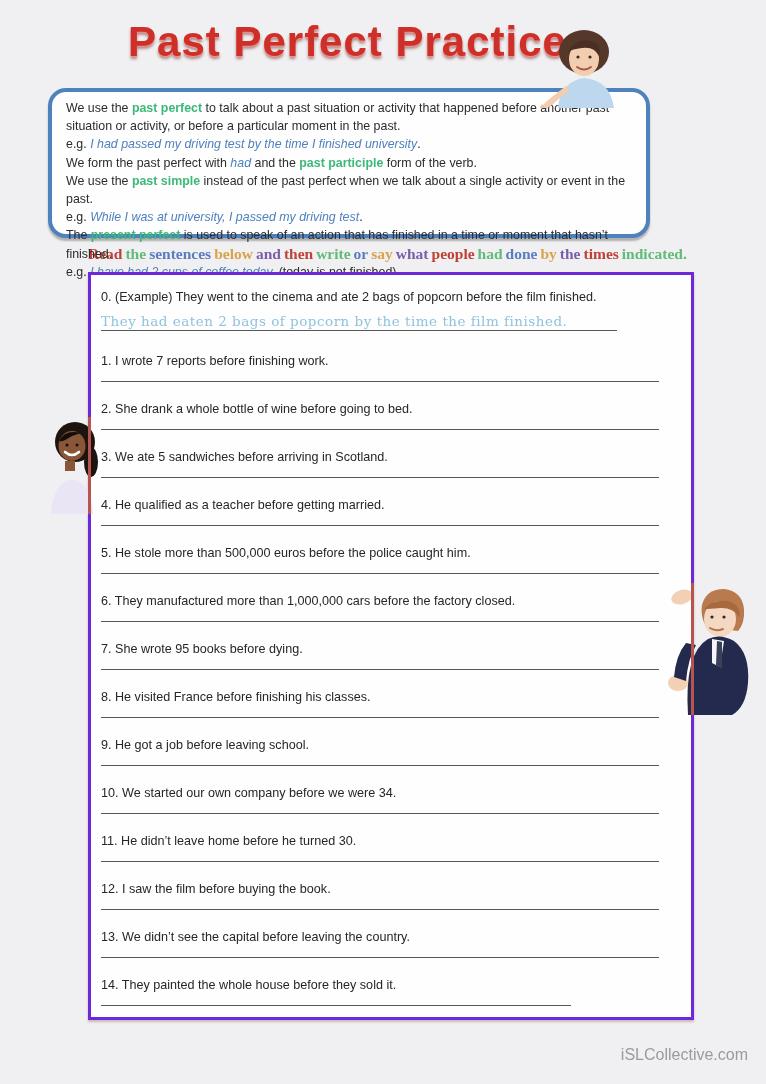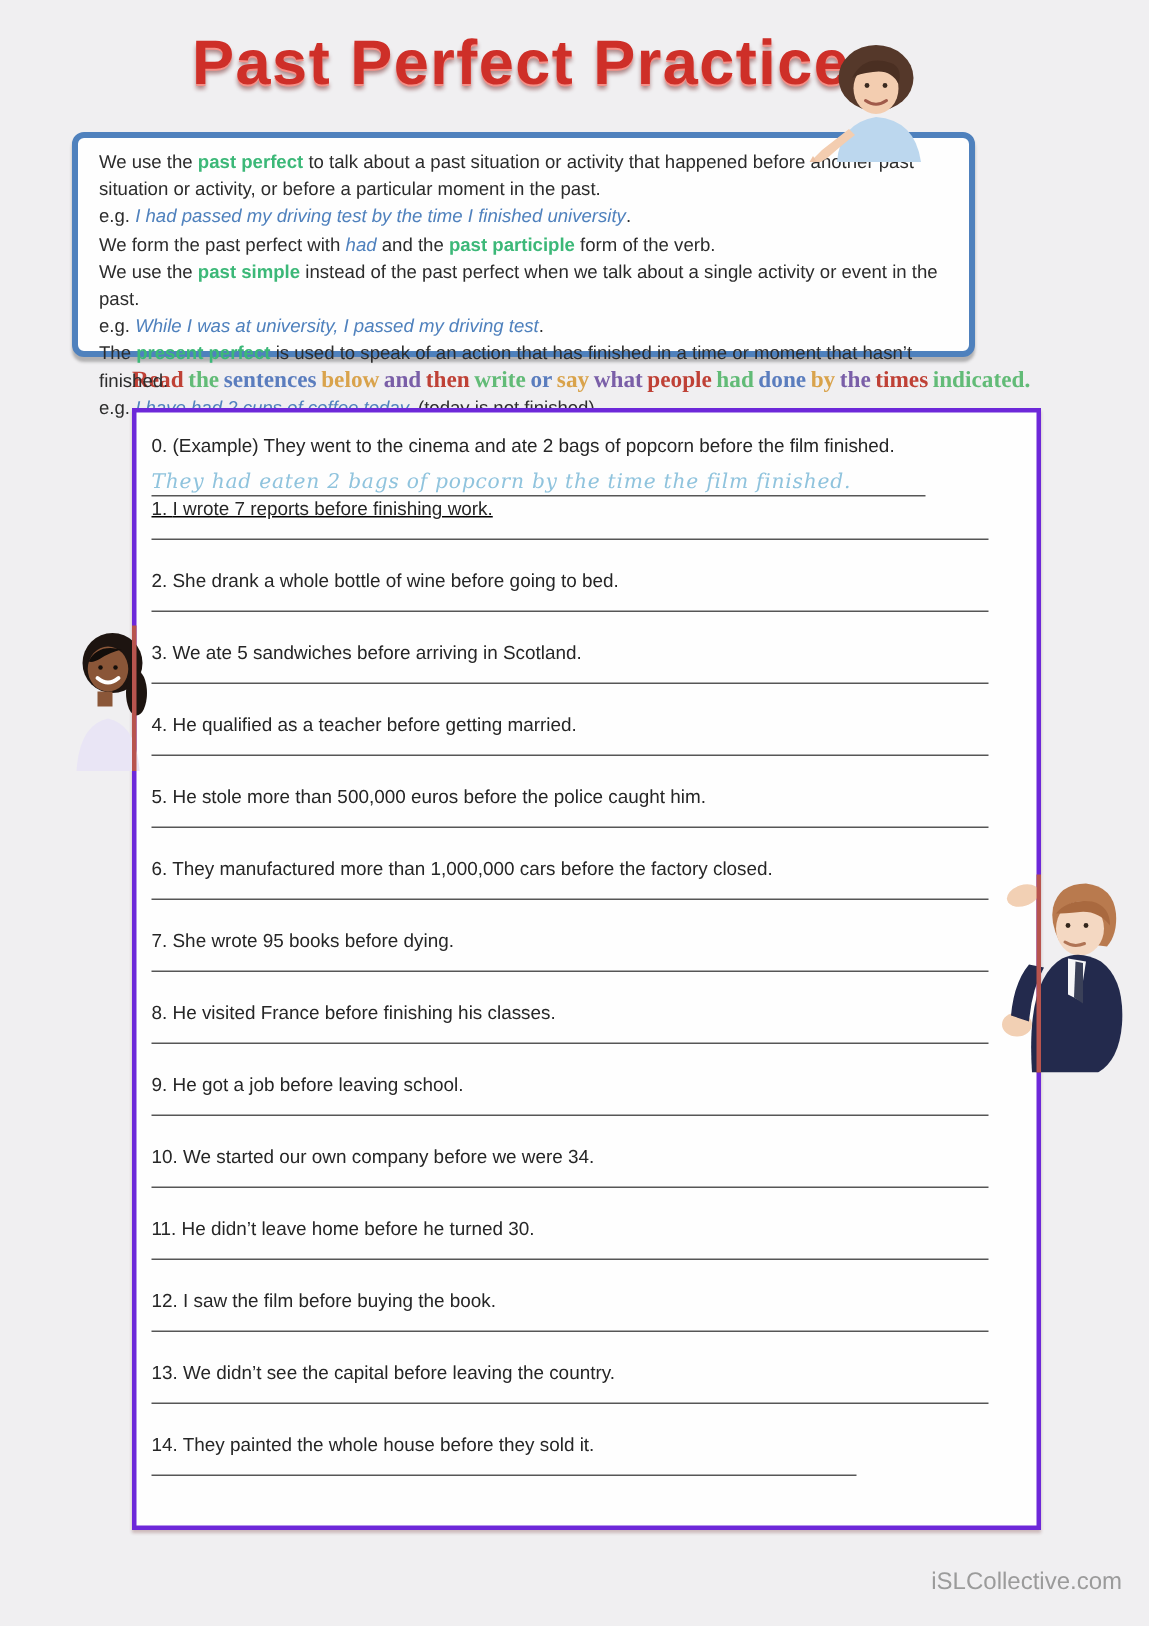--- a/index.html
+++ b/index.html
@@ -6,43 +6,43 @@
   body { font-family:"Liberation Sans", sans-serif; }
   .page { position:relative; width:766px; height:1084px; background:#f0eff1; overflow:hidden; }
 
   
   .title { position:absolute; left:0; top:18px; width:660px; text-align:center;
     font-size:42px; font-weight:800; letter-spacing:1px; color:#ce2f28;
     text-shadow:0 1px 0 #f59088, 0 3px 3px rgba(90,5,5,.45);padding-left:35px; }
 
   
   .grammar-box { position:absolute; left:48px; top:88px; width:602px; height:150px;
-    background:#fefefe; border:4px solid #4f81bd; border-radius:8px;
+    background:#fefefe; border:4px solid #4f81bd; border-radius:18px;
     box-shadow:0 3px 2px rgba(60,60,60,.35); padding:7px 14px; z-index:1; }
   .g-line { font-size:12.4px; line-height:18.2px; color:#2c2c2c; }
   .seg-n { color:#2c2c2c; }
   .seg-g { color:#3cb878; font-weight:700; }
   .seg-b { color:#4f81bd; font-style:italic; }
 
   
   .instruction { position:absolute; left:88px; top:245px; width:612px;
     font-family:"Liberation Serif", serif; font-weight:700; font-size:15.5px; }
   .instruction span { margin-right:3px; }
 
   
   .worksheet { position:absolute; left:88px; top:272px; width:606px; height:748px;
     background:#fefefe; border:3px solid #6d28d9; box-shadow:0 2px 2px rgba(120,60,60,.3);
     padding:14px 0 0 10px; z-index:1; }
   .ws-sentence { font-size:12.6px; color:#262626; line-height:16px; }
   .u-line { width:558px; border-bottom:1.5px solid #565656; }
   .ws-example .answer-row { margin-top:7px; width:516px; border-bottom:1.4px solid #565656;
-    font-family:"DejaVu Serif", serif; font-style:italic; font-size:13.5px;
+    font-family:"DejaVu Serif", serif; font-size:13.5px;
     color:#8fc3dd; line-height:18px; letter-spacing:.5px; }
   .ws-item { margin-top:19px; }
-  .ws-items .ws-item:first-child { margin-top:0;text-decoration:underline; }
+  .ws-items .ws-item:first-child { margin-top:22px; }
   .ws-item .u-line { margin-top:12px; }
   .ws-item:last-child .u-line { width:470px; }
 
   
   .illus { position:absolute; z-index:2; }
   .woman-illus { left:528px; top:26px; z-index:3; }
   .girl-illus { left:45px; top:417px; }
   .man-illus { left:662px; top:583px; }
   .border-overlay { position:absolute; width:3px; background:#b8544e; z-index:4; }
   .ov-girl { left:88px; top:417px; height:97px; }

